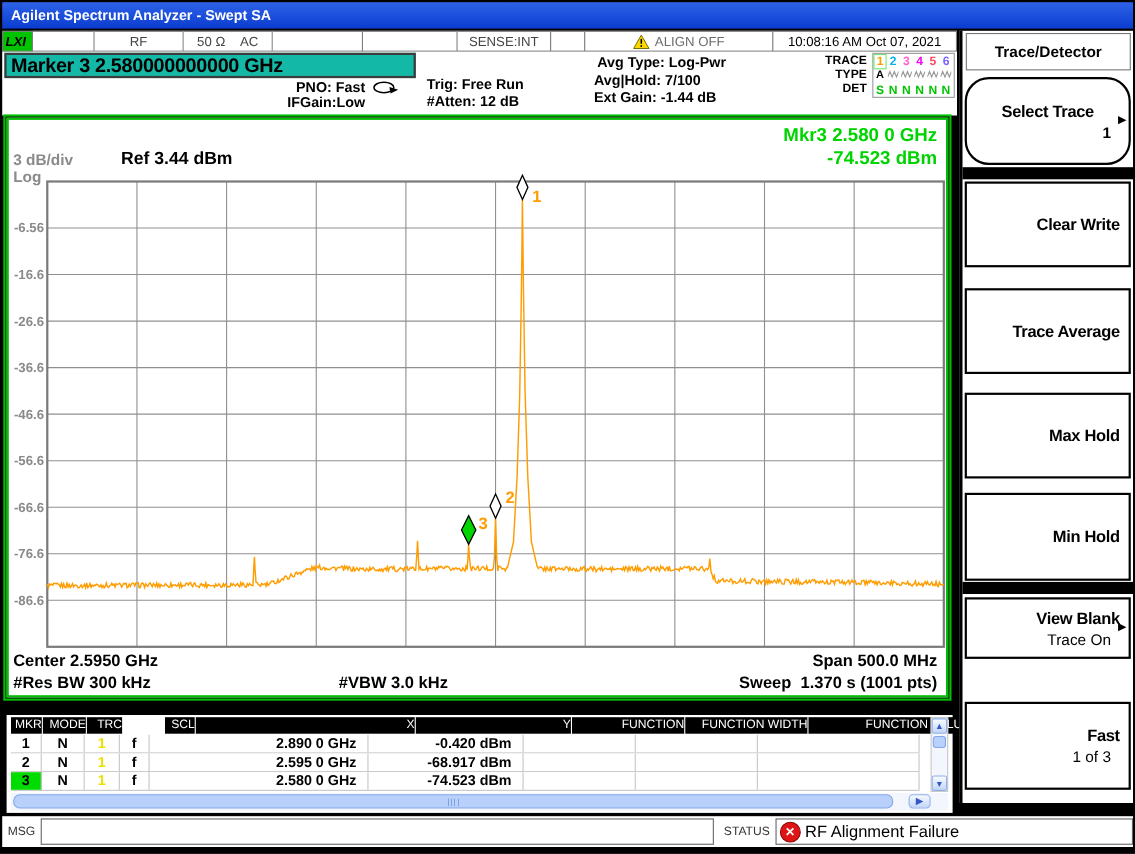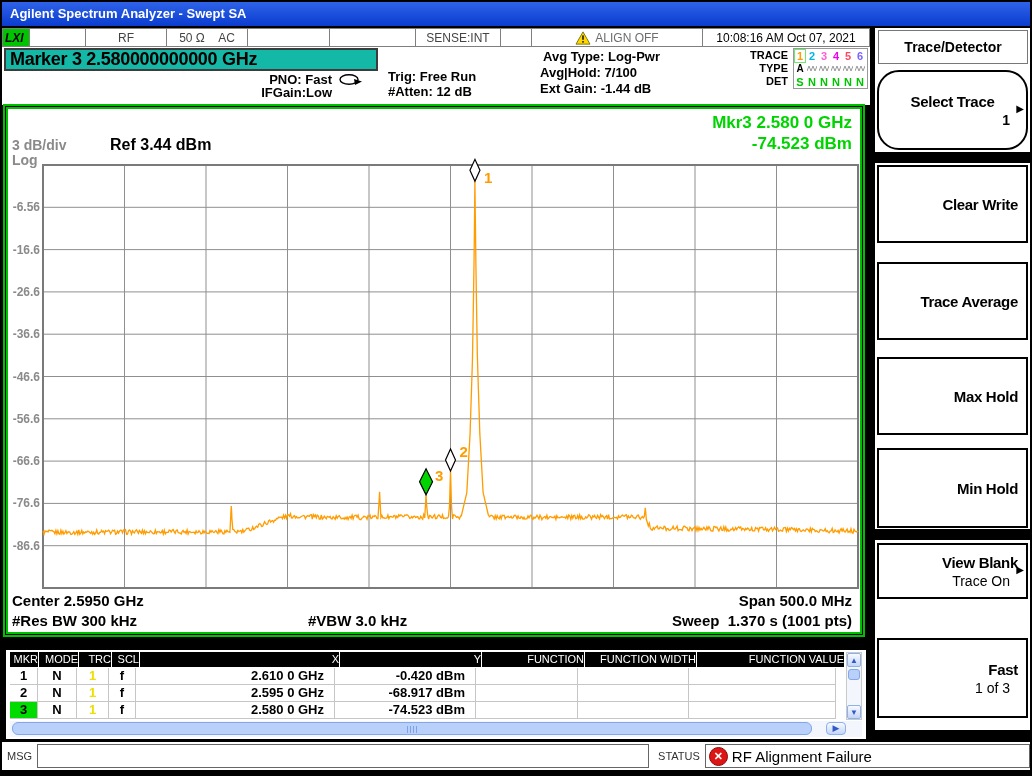--- a/index.html
+++ b/index.html
@@ -244,34 +244,34 @@
     <div class="g-bl" style="left:300px;top:503px;">#VBW 3.0 kHz</div>
     <div class="g-bl" style="right:8px;top:483px;text-align:right;">Span 500.0 MHz</div>
     <div class="g-bl" style="right:8px;top:503px;text-align:right;">Sweep  1.370 s (1001 pts)</div>
   </div>
 
   <div class="mtable">
     <div class="mt-head" id="mt-head">
         <div class="mth" style="width: 28px;">MKR</div>
         <div class="mth" style="width: 39px;">MODE</div>
         <div class="mth" style="width: 32px;">TRC</div>
-        <div class="mth" style="width: 27px;">SCL</div>
+        <div class="mth" style="width: 27px; margin-left: 38px;">SCL</div>
         <div class="mth" style="width: 199px;">X</div>
         <div class="mth" style="width: 141px;">Y</div>
         <div class="mth" style="width: 102px;">FUNCTION</div>
         <div class="mth" style="width: 111px;">FUNCTION WIDTH</div>
         <div class="mth" style="width: 147px;">FUNCTION VALUE</div>
       </div>
     <div class="mt-body" id="mt-body">
         <div class="mtr">
           <div class="mtd" style="width: 28px;">1</div>
           <div class="mtd" style="width: 39px;">N</div>
           <div class="mtd" style="width: 32px; color: rgb(236, 224, 0);">1</div>
           <div class="mtd" style="width: 27px;">f</div>
-          <div class="mtd num" style="width: 199px;">2.610 0 GHz</div>
+          <div class="mtd num" style="width: 199px;">2.890 0 GHz</div>
           <div class="mtd num" style="width: 141px;">-0.420 dBm</div>
           <div class="mtd" style="width: 102px;"></div>
           <div class="mtd" style="width: 111px;"></div>
           <div class="mtd" style="width: 147px;"></div>
         </div>
         <div class="mtr">
           <div class="mtd" style="width: 28px;">2</div>
           <div class="mtd" style="width: 39px;">N</div>
           <div class="mtd" style="width: 32px; color: rgb(236, 224, 0);">1</div>
           <div class="mtd" style="width: 27px;">f</div>

